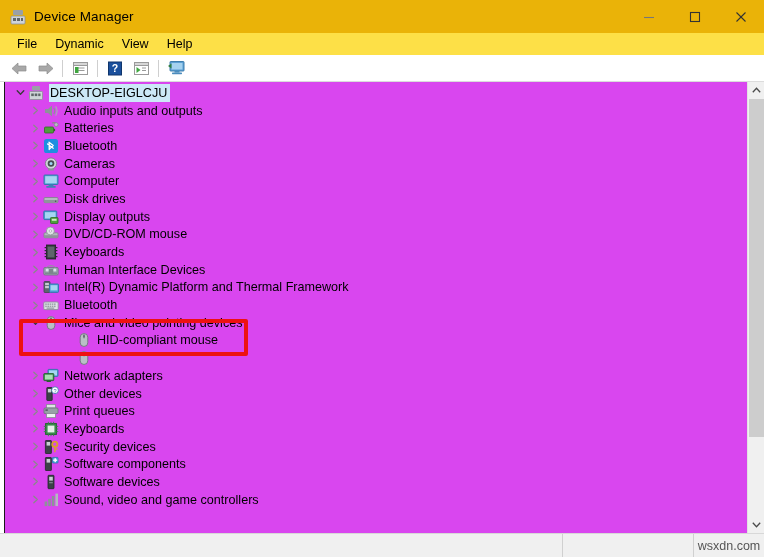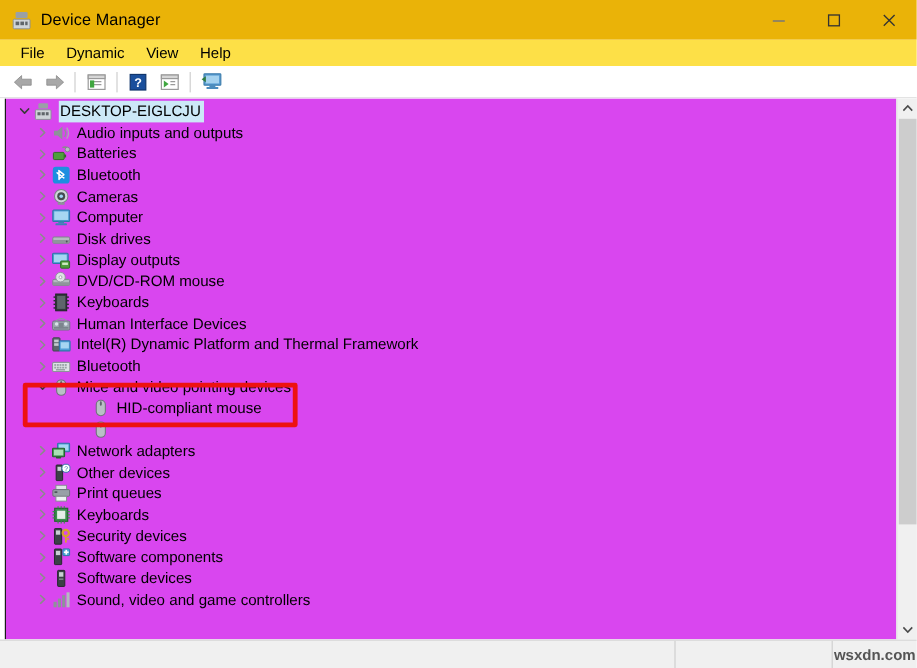--- a/index.html
+++ b/index.html
@@ -168,21 +168,21 @@
     height: 24px;
     background: #f0f0f0;
     border-top: 1px solid #d8d8d8;
     display: flex; align-items: center;
     flex: 0 0 auto;
     position: relative;
   }
   .sb-panel { height: 24px; }
   .sb-p1 { flex: 0 0 563px; border-right: 1px solid #d0d0d0; }
   .sb-p2 { flex: 0 0 131px; border-right: 1px solid #d0d0d0; }
-  .sb-p3 { flex: 1 1 auto; display: flex; align-items: center; justify-content: center; font-weight: bold; }
+  .sb-p3 { flex: 1 1 auto; display: flex; align-items: center; justify-content: center; }
   .watermark {
     font-size: 12.5px;
     color: #555555;
   }
 
   
   .annot-box {
     position: absolute;
     border: 4px solid #ee1111;
     border-radius: 2px;

